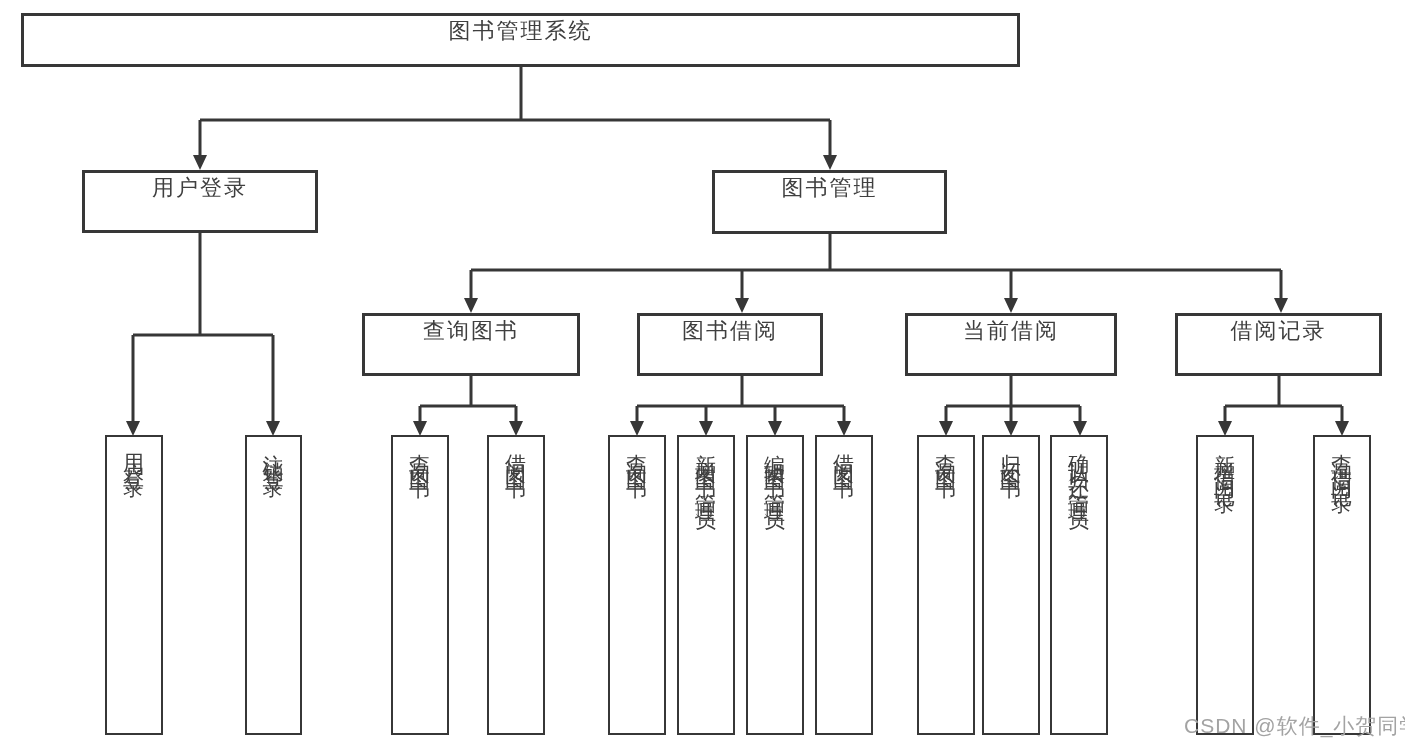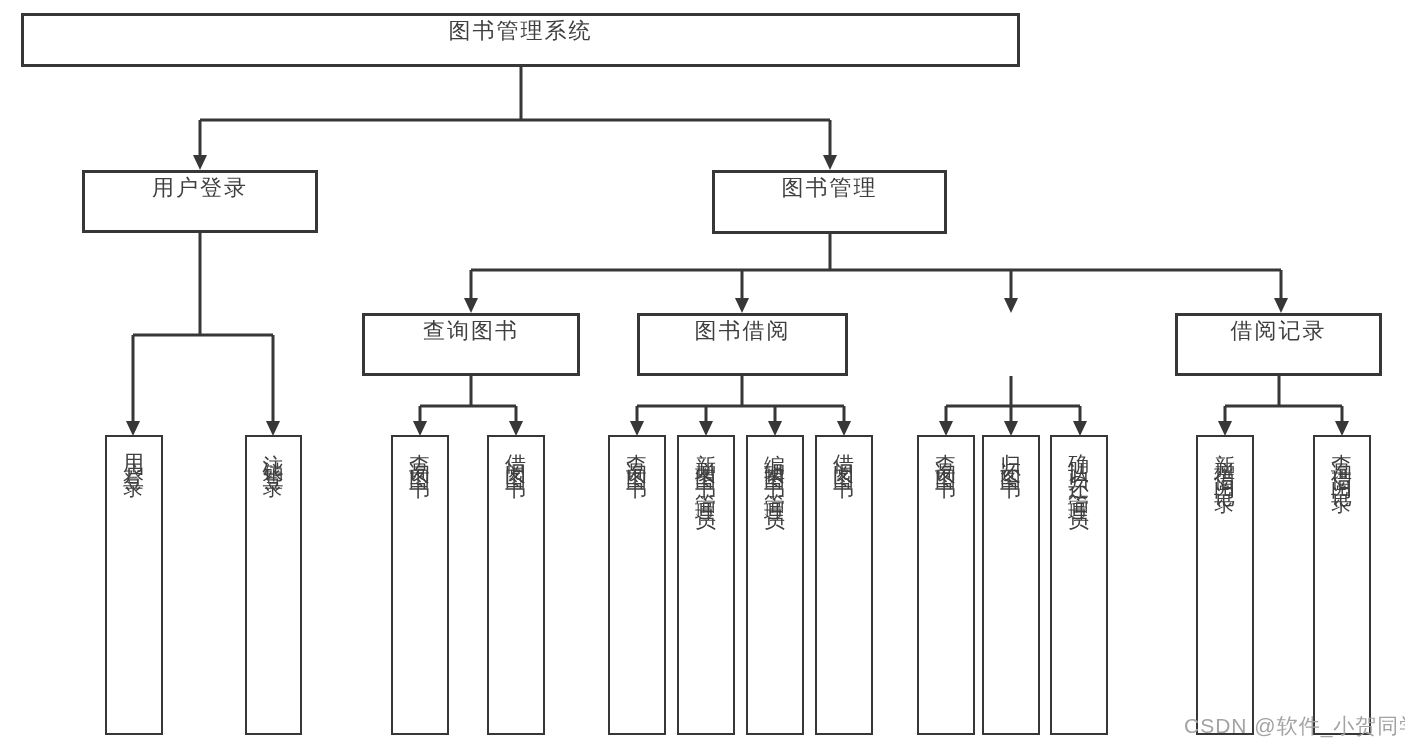--- a/index.html
+++ b/index.html
@@ -105,22 +105,25 @@
   <div class="node h" style="left:82px; top:170px; width:236px; height:63px;">
     <span>用户登录</span>
   </div>
   <div class="node h" style="left:712px; top:170px; width:235px; height:64px;">
     <span>图书管理</span>
   </div>
 
   <div class="node h" style="left:362px; top:313px; width:218px; height:63px;">
     <span>查询图书</span>
   </div>
-  <div class="node h" style="left:637px; top:313px; width:211px; height:63px;">
+  <div class="node h" style="left:637px; top:313px; width:186px; height:63px;">
     <span>图书借阅</span>
+  </div>
+  <div class="node h" style="left:905px; top:313px; width:212px; height:63px;">
+    <span>当前借阅</span>
   </div>
   <div class="node h" style="left:1175px; top:313px; width:207px; height:63px;">
     <span>借阅记录</span>
   </div>
 
   <div class="node v" style="left:105px; top:435px; width:58px; height:300px;">
     <span>用户登录</span>
   </div>
   <div class="node v" style="left:245px; top:435px; width:57px; height:300px;">
     <span>注销登录</span>

